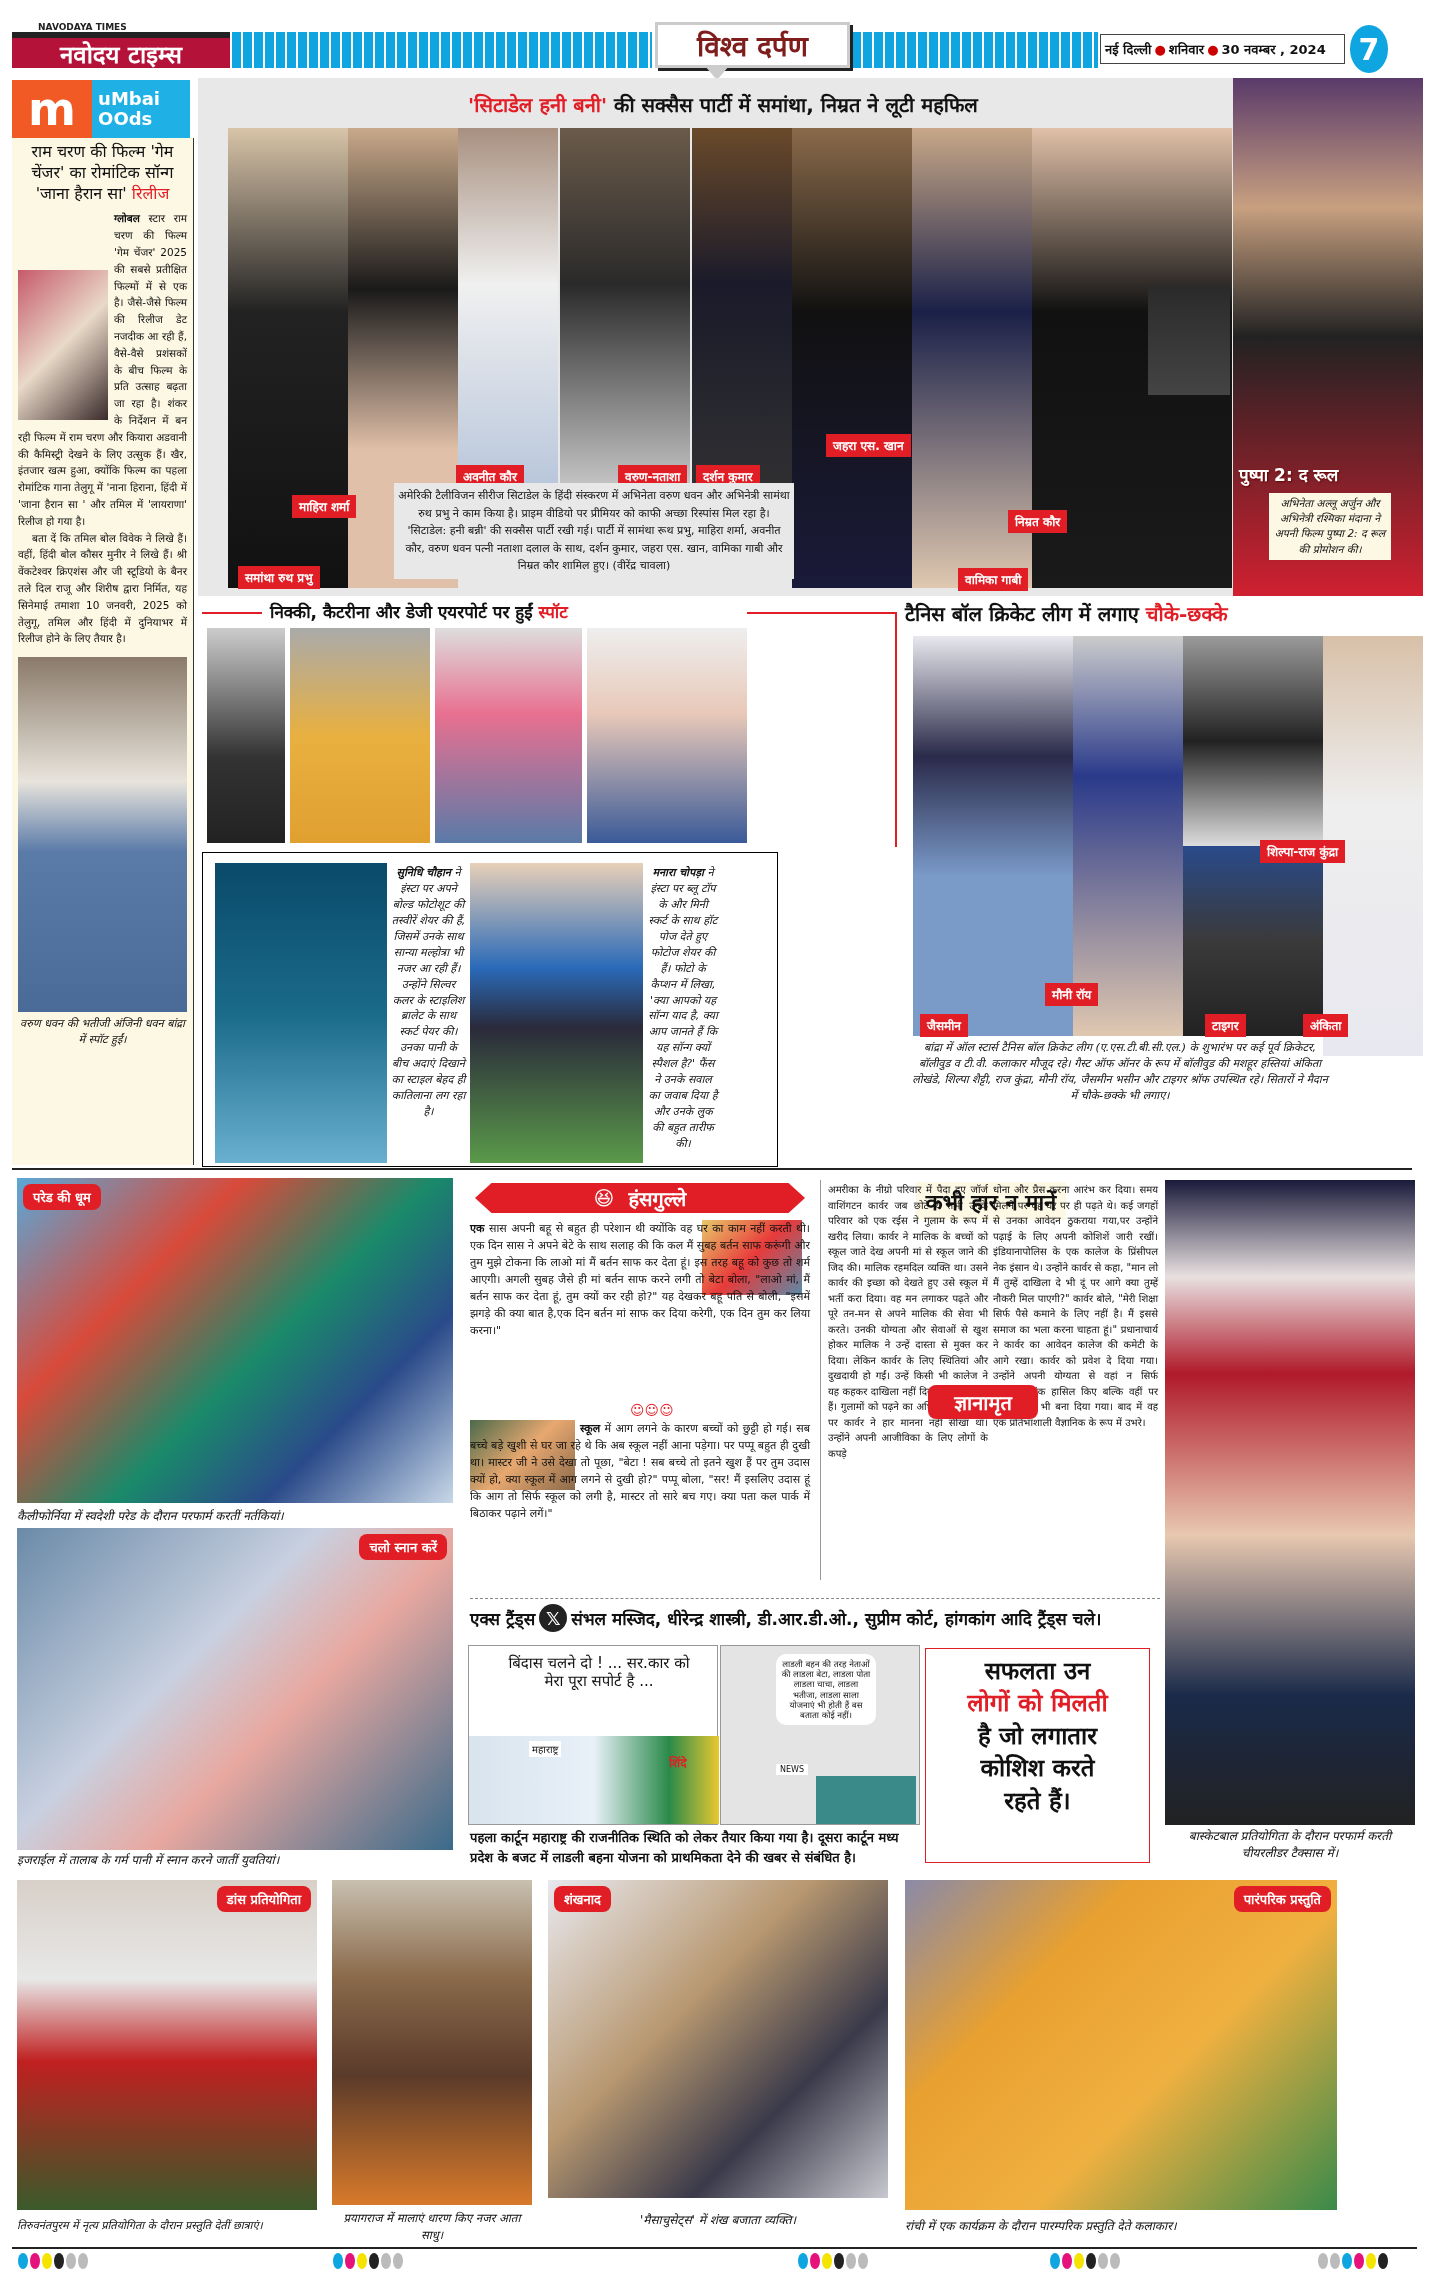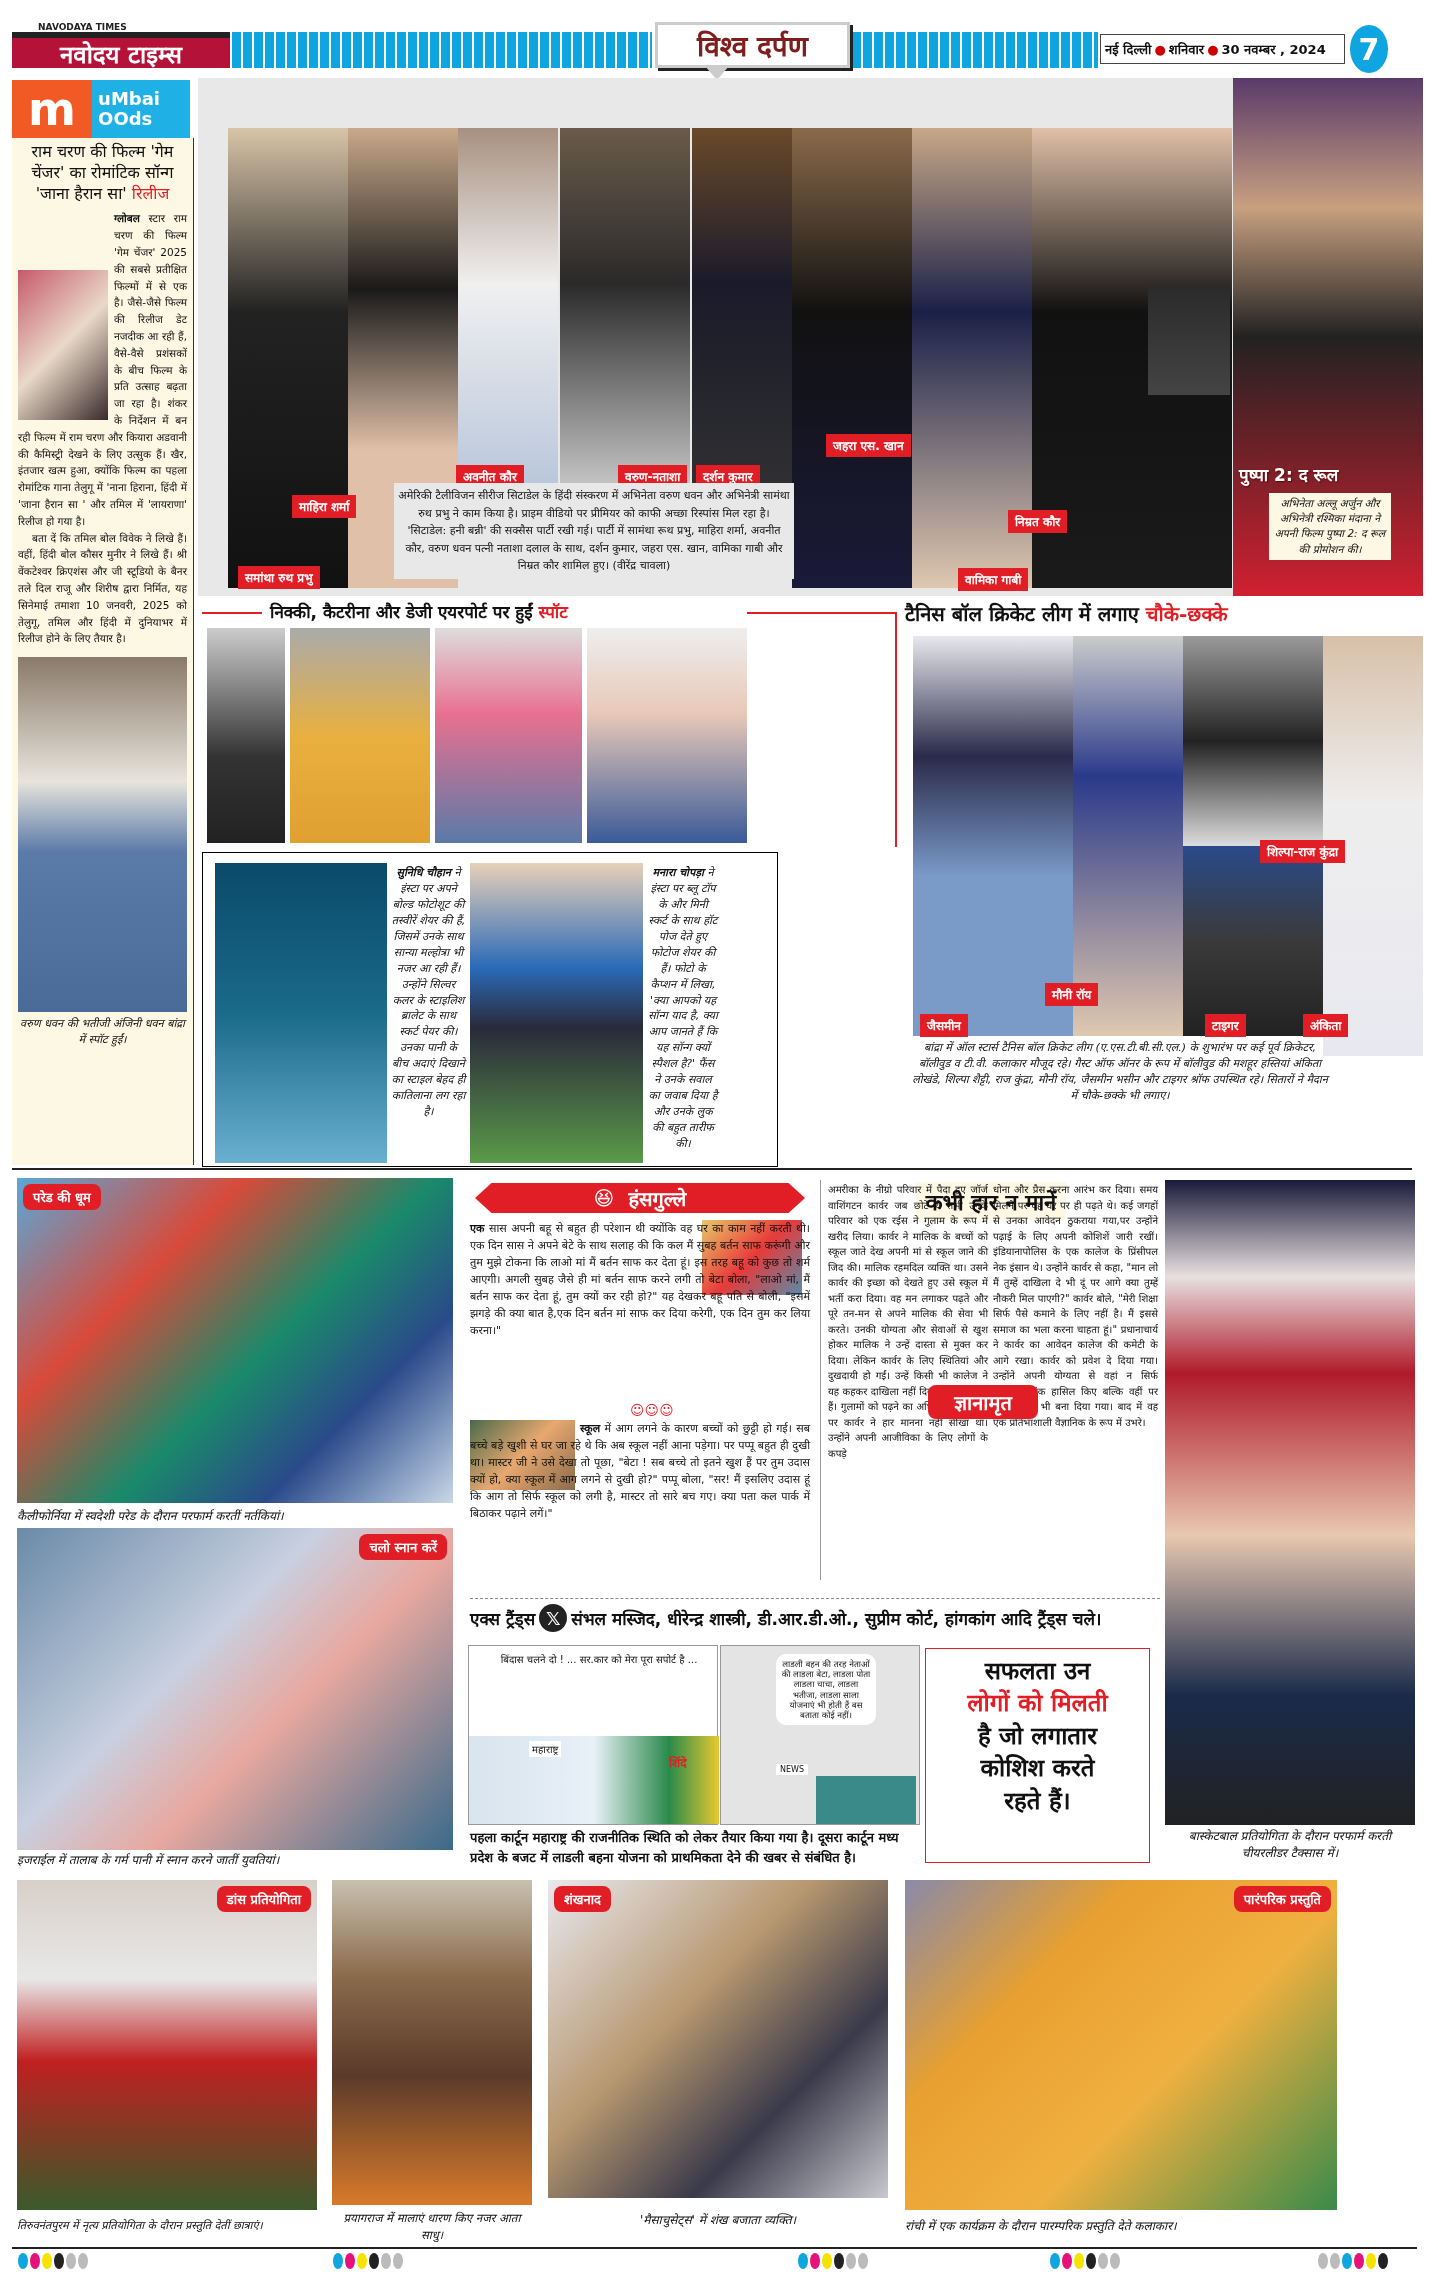--- a/index.html
+++ b/index.html
@@ -63,20 +63,23 @@
   <div class="photo" style="float:left;width:90px;height:150px;margin:60px 6px 4px 0;background:linear-gradient(135deg,#c65a6a,#e9d9c8,#3a2a2a)"></div>
   <div class="body" style="font-size:10.5px">
     <b>ग्लोबल</b> <span>स्टार राम चरण की फिल्म 'गेम चेंजर' 2025 की सबसे प्रतीक्षित फिल्मों में से एक है। जैसे-जैसे फिल्म की रिलीज डेट नजदीक आ रही हैं, वैसे-वैसे प्रशंसकों के बीच फिल्म के प्रति उत्साह बढ़ता जा रहा है। शंकर के निर्देशन में बन रही फिल्म में राम चरण और कियारा अडवानी की कैमिस्ट्री देखने के लिए उत्सुक हैं। खैर, इंतजार खत्म हुआ, क्योंकि फिल्म का पहला रोमांटिक गाना तेलुगू में 'नाना हिराना, हिंदी में 'जाना हैरान सा ' और तमिल में 'लायराणा' रिलीज हो गया है।</span>
   </div>
   <div class="body" style="font-size:10.5px;text-indent:14px;clear:both">बता दें कि तमिल बोल विवेक ने लिखे हैं। वहीं, हिंदी बोल कौसर मुनीर ने लिखे हैं। श्री वेंकटेश्वर क्रिएशंस और जी स्टूडियो के बैनर तले दिल राजू और शिरीष द्वारा निर्मित, यह सिनेमाई तमाशा 10 जनवरी, 2025 को तेलुगू, तमिल और हिंदी में दुनियाभर में रिलीज होने के लिए तैयार है।</div>
   <div class="photo" style="margin-top:10px;height:355px;background:linear-gradient(180deg,#8a7a6a,#e8e4dc 35%,#5a7aa8 55%,#4a6a98)"></div>
   <div class="cap" style="margin-top:4px;font-size:11px">वरुण धवन की भतीजी अंजिनी धवन बांद्रा में स्पॉट हुईं।</div>
 </div>
 
 <div class="abs" style="left:198px;top:78px;width:1035px;height:518px;background:#e8e8e8">
+  <div class="abs" style="left:20px;top:0;width:1010px;height:52px;display:flex;align-items:center;justify-content:center;font-weight:bold;font-size:20px">
+    <span class="red">'सिटाडेल हनी बनी'</span>&nbsp;<span>की सक्सैस पार्टी में समांथा, निम्रत ने लूटी महफिल</span>
+  </div>
   <div class="abs photo" style="left:30px;top:50px;width:150px;height:460px;background:linear-gradient(180deg,#d8c4a8,#222 40%,#111)"></div>
   <div class="abs photo" style="left:150px;top:50px;width:110px;height:460px;background:linear-gradient(180deg,#c9a98a,#1a1a1a 35%,#e0c0a8 70%)"></div>
   <div class="abs photo" style="left:260px;top:50px;width:100px;height:390px;background:linear-gradient(180deg,#a89080,#f0f0f0 40%,#b0c0d8)"></div>
   <div class="abs photo" style="left:362px;top:50px;width:130px;height:390px;background:linear-gradient(180deg,#6a5a4a,#2a2a2a 40%,#ddd)"></div>
   <div class="abs photo" style="left:494px;top:50px;width:100px;height:390px;background:linear-gradient(180deg,#6a4a2a,#1a1a2a 40%,#333)"></div>
   <div class="abs photo" style="left:594px;top:50px;width:120px;height:460px;background:linear-gradient(180deg,#8a6a4a,#111 40%,#1a1a3a)"></div>
   <div class="abs photo" style="left:714px;top:50px;width:120px;height:460px;background:linear-gradient(180deg,#c8a888,#1a2048 40%,#e0c8b0)"></div>
   <div class="abs photo" style="left:834px;top:50px;width:200px;height:460px;background:linear-gradient(180deg,#e0c0a8,#111 40%,#1a1a1a)"></div>
   <div class="abs tag" style="left:40px;top:488px">समांथा रुथ प्रभु</div>
   <div class="abs tag" style="left:94px;top:417px">माहिरा शर्मा</div>
@@ -162,21 +165,21 @@
 <div class="abs cap" style="left:1165px;top:1828px;width:250px">बास्केटबाल प्रतियोगिता के दौरान परफार्म करती चीयरलीडर टैक्सास में।</div>
 
 <div class="abs" style="left:470px;top:1598px;width:690px;border-top:1px dashed #888"></div>
 <div class="abs" style="left:470px;top:1604px;width:690px;font-size:17px;font-weight:bold;display:flex;align-items:center">
   <span>एक्स ट्रैंड्स</span>
     <span class="xlogo">𝕏</span>
     <span>संभल मस्जिद, धीरेन्द्र शास्त्री, डी.आर.डी.ओ., सुप्रीम कोर्ट, हांगकांग आदि ट्रैंड्स चले।</span>
 </div>
 
 <div class="abs" style="left:468px;top:1645px;width:250px;height:180px;background:#fff;border:1px solid #999">
-  <div class="abs" style="left:30px;top:8px;width:200px;font-size:10px;line-height:1.2;text-align:center">बिंदास चलने दो ! ... सर.कार को मेरा पूरा सपोर्ट है ...</div>
+  <div class="abs" style="left:30px;top:8px;width:200px;font-size:15px;line-height:1.2;text-align:center">बिंदास चलने दो ! ... सर.कार को मेरा पूरा सपोर्ट है ...</div>
   <div class="abs" style="left:0;top:90px;width:250px;height:88px;background:linear-gradient(90deg,#d8e4ee,#e8f0f8 50%,#2a8a4a 80%,#e8c830)"></div>
   <div class="abs" style="left:60px;top:95px;font-size:10px;background:#fff;padding:1px 3px">महाराष्ट्र</div>
   <div class="abs red" style="left:200px;top:108px;font-size:12px;font-weight:bold">शिंदे</div>
 </div>
 <div class="abs" style="left:720px;top:1645px;width:200px;height:180px;background:#e4e4e4;border:1px solid #999">
   <div class="abs" style="left:55px;top:8px;width:100px;background:#fff;border-radius:10px;font-size:8.5px;line-height:1.2;text-align:center;padding:5px">लाडली बहन की तरह नेताओं की लाडला बेटा, लाडला पोता लाडला चाचा, लाडला भतीजा, लाडला साला योजनाएं भी होती हैं बस बताता कोई नहीं।</div>
   <div class="abs" style="left:95px;top:130px;width:100px;height:48px;background:#3a8a8a"></div>
   <div class="abs" style="left:55px;top:118px;font-size:8px;background:#fff;padding:1px 4px">NEWS</div>
 </div>
 <div class="abs" style="left:470px;top:1828px;width:450px;font-size:13px;font-weight:bold;line-height:1.5">पहला कार्टून महाराष्ट्र की राजनीतिक स्थिति को लेकर तैयार किया गया है। दूसरा कार्टून मध्य प्रदेश के बजट में लाडली बहना योजना को प्राथमिकता देने की खबर से संबंधित है।</div>

